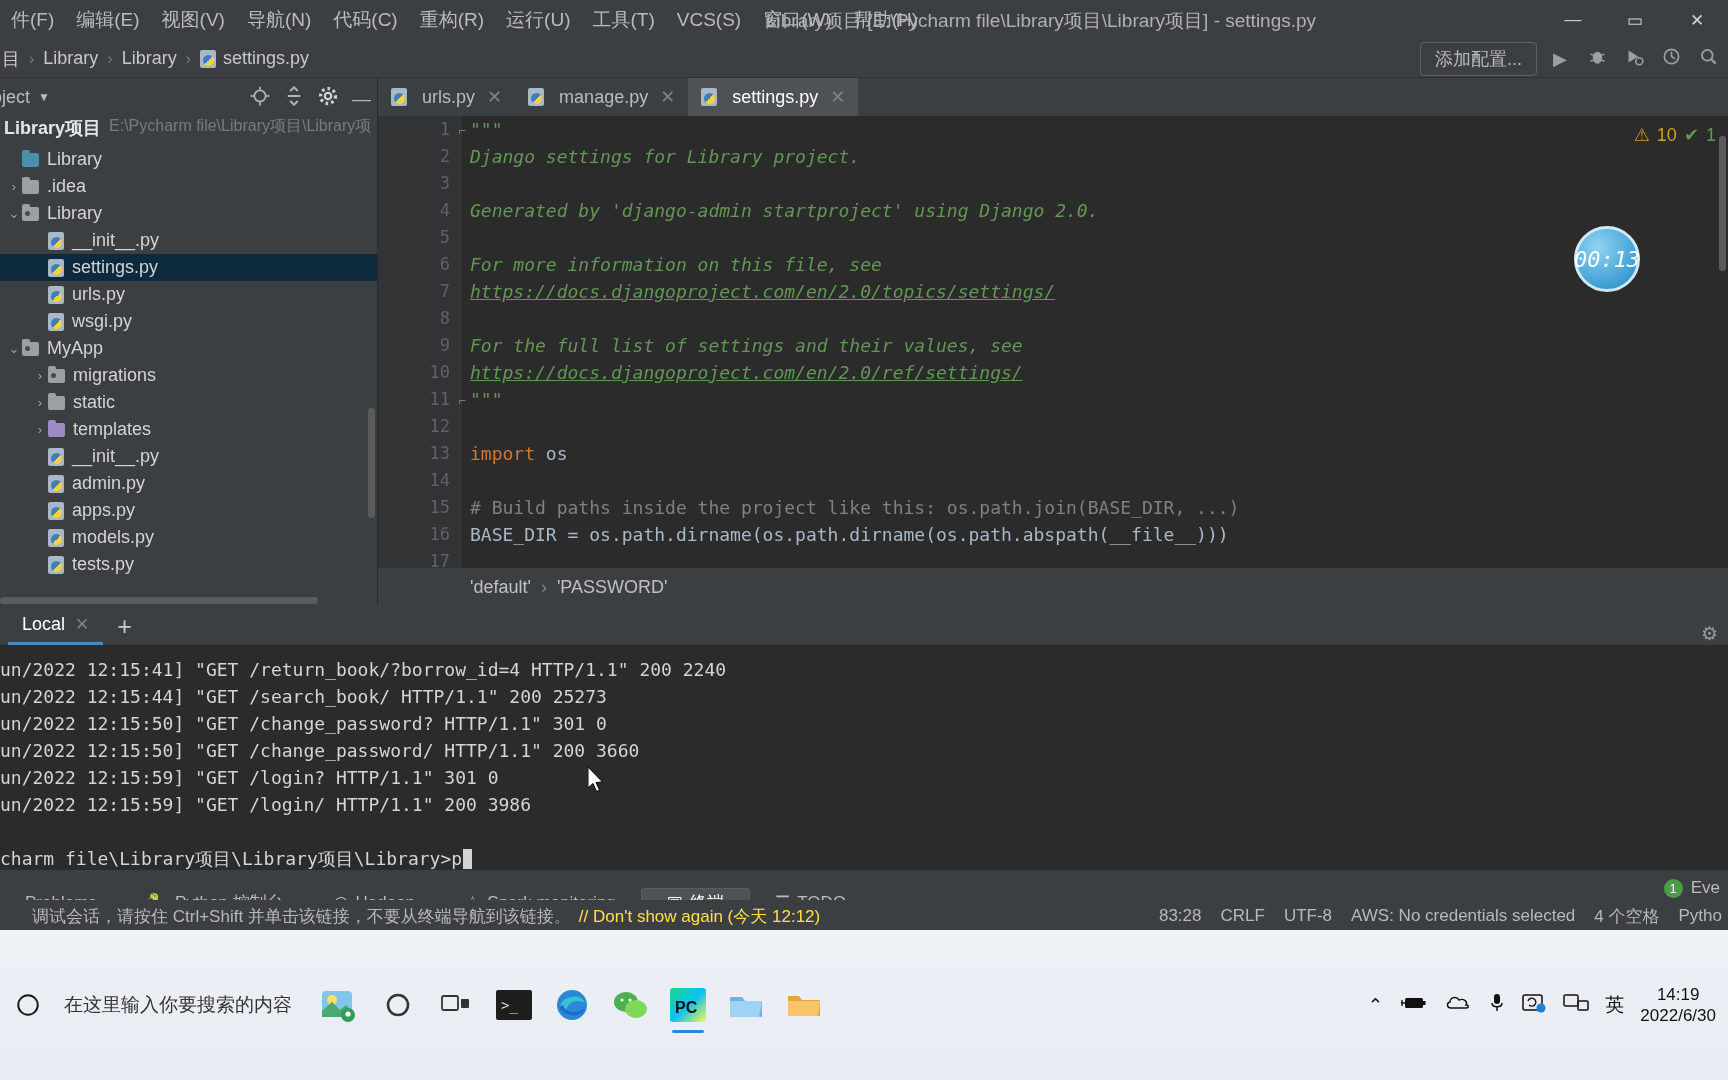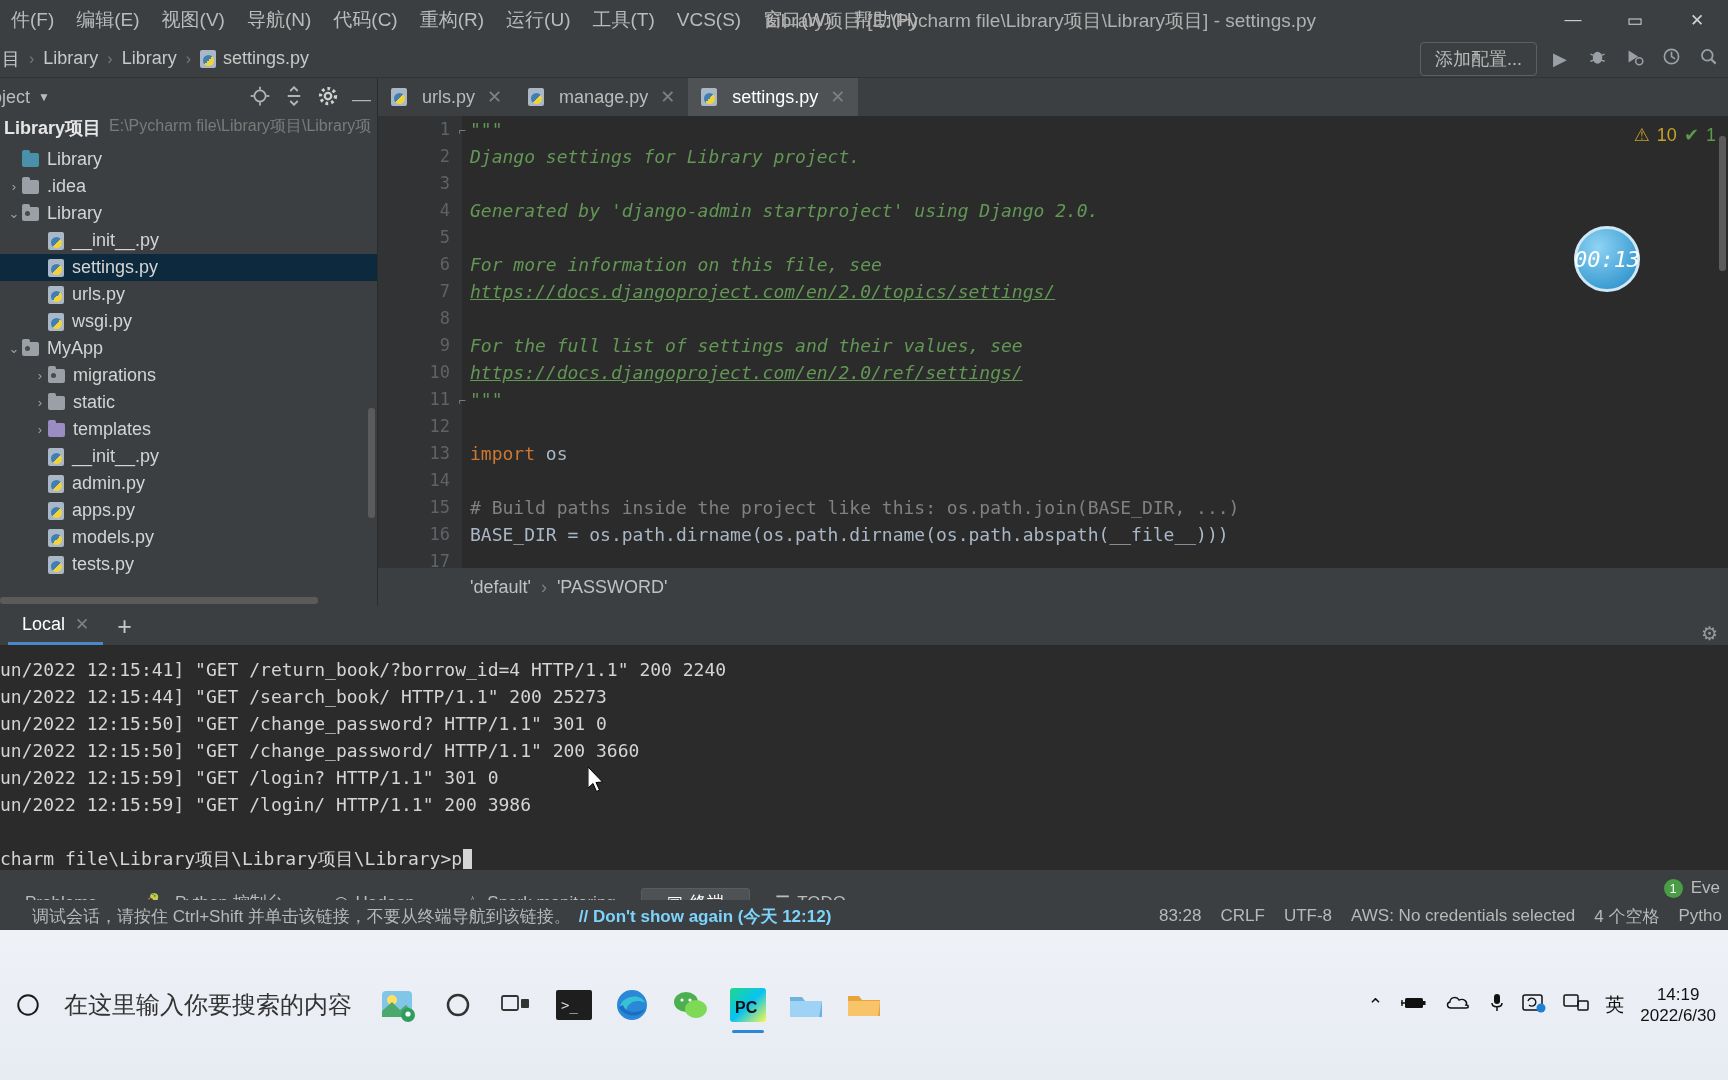--- a/index.html
+++ b/index.html
@@ -227,35 +227,35 @@
     background: #4a9c45; color: #fff; font-size: 13px;
   }
 
   
   .statusbar {
     position: absolute; top: 900px; left: 0; width: 1728px; height: 32px;
     background: #3c3f41; display: flex; align-items: center;
     color: #b8b8b8; font-size: 17px;
   }
   .sb-hint { white-space: nowrap; padding-left: 32px; }
-  .sb-link { color: #7dd3fc; font-weight: bold; }
+  .sb-link { color: #fde047; }
   .sb-right { margin-left: auto; display: flex; align-items: center;
               gap: 19px; padding-right: 6px; white-space: nowrap; }
 
   
   .taskbar {
     position: absolute; top: 930px; left: 0; width: 1728px; height: 150px;
     background: linear-gradient(180deg, #eef1f6 0%, #e7ecf3 100%);
     display: flex; align-items: center;
   }
   .tb-start { width: 56px; display: flex; justify-content: center;
               color: #111; font-size: 26px; }
   .tb-search {
     display: flex; align-items: center; gap: 12px; padding-left: 8px;
-    color: #333; font-size: 24px; white-space: nowrap;
+    color: #333; font-size: 19px; white-space: nowrap;
   }
   .tb-apps { display: flex; align-items: center; gap: 14px; margin-left: 26px; }
   .tb-app {
     width: 44px; height: 44px; border-radius: 5px;
     display: flex; align-items: center; justify-content: center;
     font-size: 22px; position: relative;
   }
   .tb-tray { margin-left: auto; display: flex; align-items: center;
              gap: 16px; padding-right: 12px; color: #111; font-size: 19px; }
   .tb-clock { text-align: center; line-height: 1.25; font-size: 17px; color: #111; }

